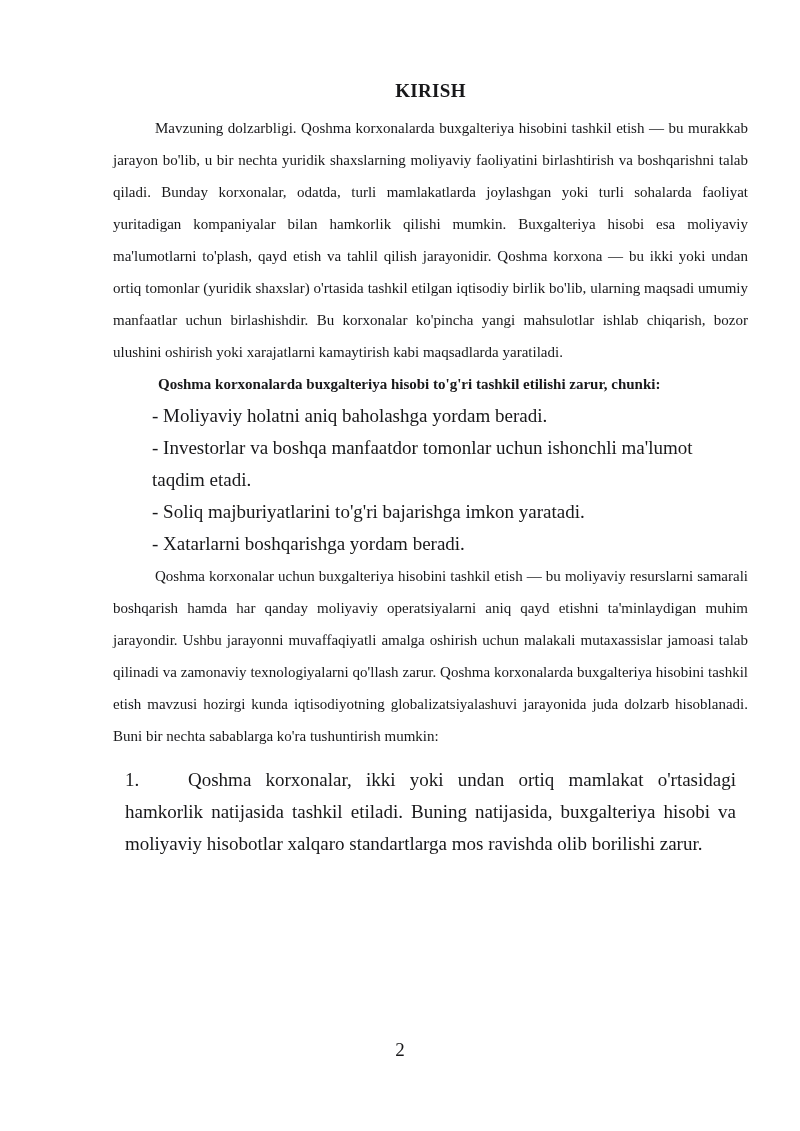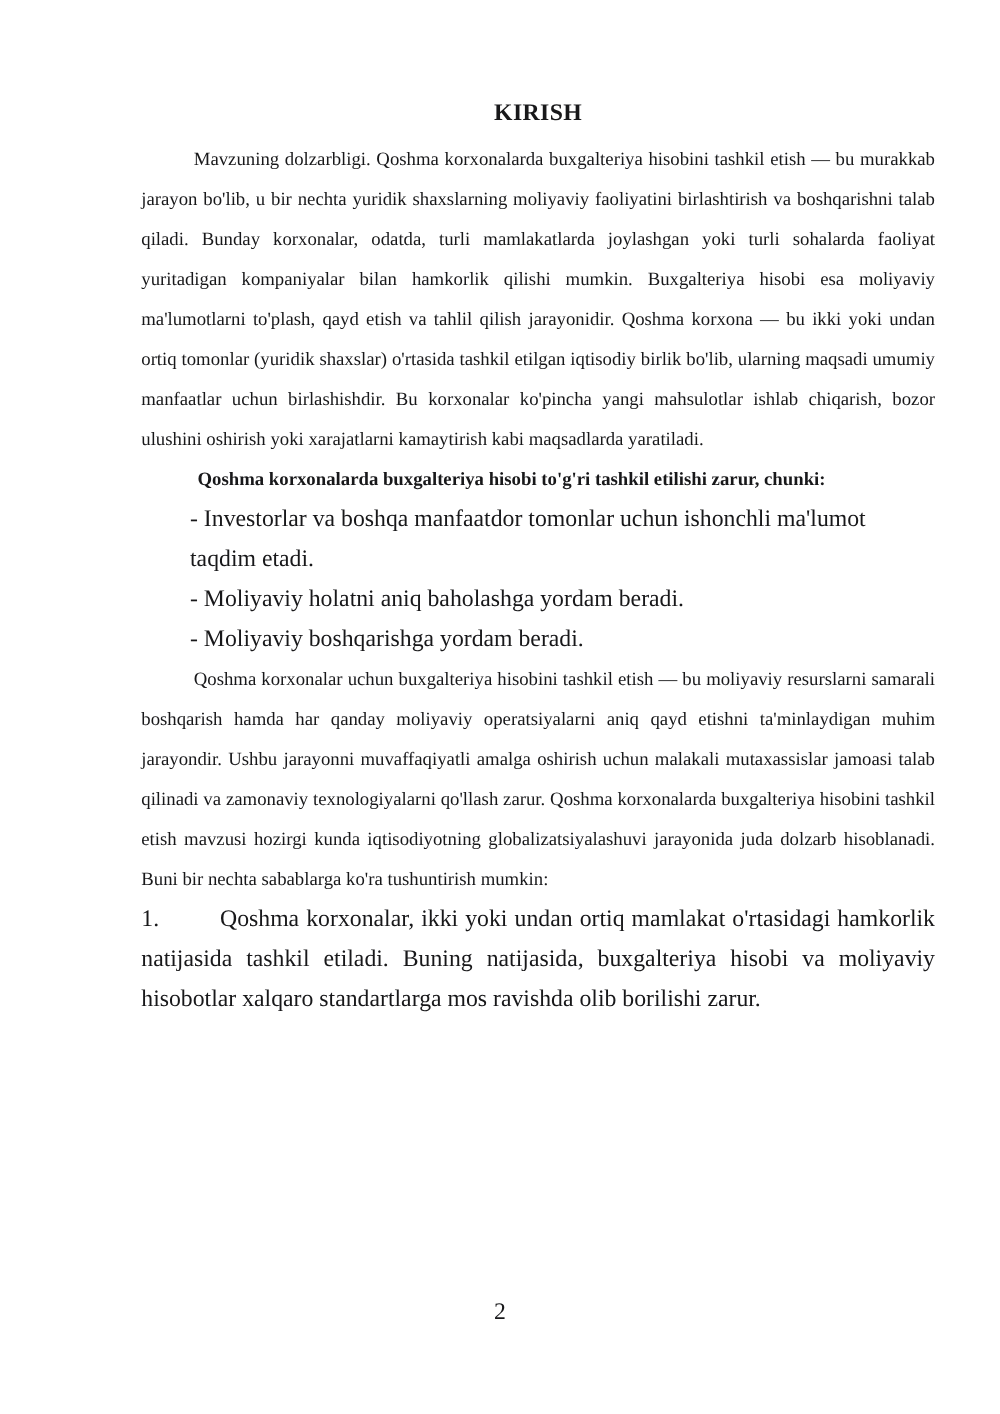--- a/index.html
+++ b/index.html
@@ -64,21 +64,21 @@
     margin: 0;
     padding-left: 39px;
     text-indent: -0px;
   }
 
   .numbered {
     font-size: 19px;
     line-height: 32px;
     text-align: justify;
     text-justify: inter-word;
-    margin: 0;
+    margin: 12px;
   }
 
   .numbered .num {
     display: inline-block;
     width: 63px;
   }
 
   .page-number {
     position: absolute;
     left: 0;
@@ -95,26 +95,27 @@
 <div class="page">
 
   <div class="content">
 
     <h1 class="doc-title">KIRISH</h1>
 
     <p class="para indent">Mavzuning dolzarbligi. Qoshma korxonalarda buxgalteriya hisobini tashkil etish — bu murakkab jarayon bo'lib, u bir nechta yuridik shaxslarning moliyaviy faoliyatini birlashtirish va boshqarishni talab qiladi. Bunday korxonalar, odatda, turli mamlakatlarda joylashgan yoki turli sohalarda faoliyat yuritadigan kompaniyalar bilan hamkorlik qilishi mumkin. Buxgalteriya hisobi esa moliyaviy ma'lumotlarni to'plash, qayd etish va tahlil qilish jarayonidir.  Qoshma korxona — bu ikki yoki undan ortiq tomonlar (yuridik shaxslar) o'rtasida tashkil etilgan iqtisodiy birlik bo'lib, ularning maqsadi umumiy manfaatlar uchun birlashishdir. Bu korxonalar ko'pincha yangi mahsulotlar ishlab chiqarish, bozor ulushini oshirish yoki xarajatlarni kamaytirish kabi maqsadlarda yaratiladi.</p>
 
     <p class="para indent-sm">Qoshma korxonalarda buxgalteriya hisobi to'g'ri tashkil etilishi zarur, chunki:</p>
 
+    <p class="list-item">- Moliyaviy holatni aniq baholashga yordam beradi.</p>
+
     <p class="list-item">- Investorlar va boshqa manfaatdor tomonlar uchun ishonchli ma'lumot taqdim etadi.</p>
 
-    <p class="list-item">- Moliyaviy holatni aniq baholashga yordam beradi.</p>
+    <p class="list-item">- Soliq majburiyatlarini to'g'ri bajarishga imkon yaratadi.</p>
 
-
-    <p class="list-item">- Moliyaviy boshqarishga yordam beradi.</p>
+    <p class="list-item">- Xatarlarni boshqarishga yordam beradi.</p>
 
     <p class="para indent">Qoshma korxonalar uchun buxgalteriya hisobini tashkil etish — bu moliyaviy resurslarni samarali boshqarish hamda har qanday moliyaviy operatsiyalarni aniq qayd etishni ta'minlaydigan muhim jarayondir. Ushbu jarayonni muvaffaqiyatli amalga oshirish uchun malakali mutaxassislar jamoasi talab qilinadi va zamonaviy texnologiyalarni qo'llash zarur. Qoshma korxonalarda buxgalteriya hisobini tashkil etish mavzusi hozirgi kunda iqtisodiyotning globalizatsiyalashuvi jarayonida juda dolzarb hisoblanadi. Buni bir nechta sabablarga ko'ra tushuntirish mumkin:</p>
 
     <p class="numbered">
       <span class="num">1.</span><span>Qoshma korxonalar, ikki yoki undan ortiq mamlakat o'rtasidagi hamkorlik natijasida tashkil etiladi. Buning natijasida, buxgalteriya hisobi va moliyaviy hisobotlar xalqaro standartlarga mos ravishda olib borilishi zarur.</span>
     </p>
 
   </div>
 
   <div class="page-number">2</div>

